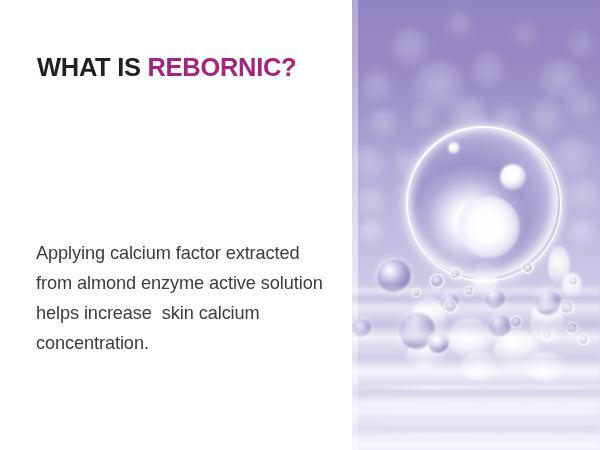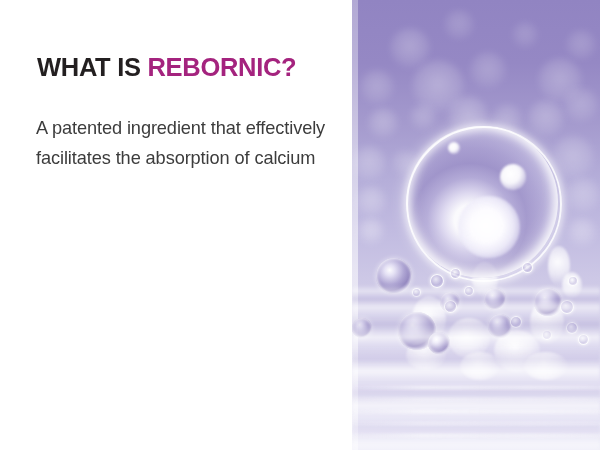--- a/index.html
+++ b/index.html
@@ -250,22 +250,22 @@
 <body>
 
 <div id="slide">
 
   <div class="text-panel">
 
     <div class="heading">
       <span class="part-dark">WHAT IS </span><span class="part-accent">REBORNIC?</span>
     </div>
 
-    <div class="para para-1">A patented ingredient that effectively facilitates the absorption of calcium</div>
-
+
+    <div class="para para-2">Applying calcium factor extracted from almond enzyme active solution helps increase  skin calcium concentration.</div>
 
   </div>
 
   <div class="photo" id="photo">
     <div class="edge-strip"></div>
     <div id="bokeh-layer">
         <div class="bokeh" style="left: 38px; top: 28px; width: 40px; height: 40px; opacity: 0.3;"></div>
         <div class="bokeh" style="left: 92px; top: 10px; width: 30px; height: 30px; opacity: 0.22;"></div>
         <div class="bokeh" style="left: 8px; top: 70px; width: 34px; height: 34px; opacity: 0.26;"></div>
         <div class="bokeh" style="left: 60px; top: 60px; width: 52px; height: 52px; opacity: 0.34;"></div>

